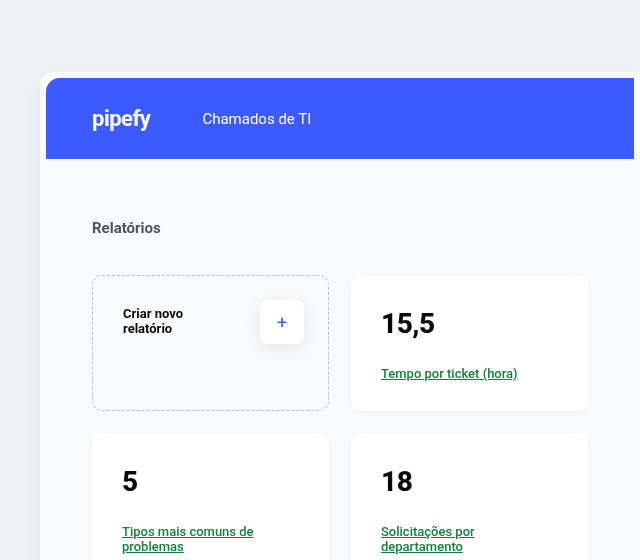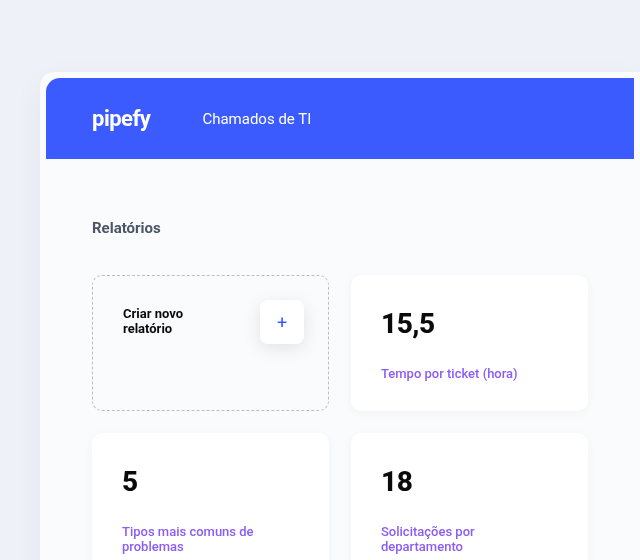--- a/index.html
+++ b/index.html
@@ -95,22 +95,23 @@
     }
     .metric-value {
       font-size: 28px;
       font-weight: 800;
       color: #0a0a0a;
       letter-spacing: -0.5px;
       margin-bottom: 14px;
     }
     .metric-label {
       font-size: 13px;
-      color: #8b5cf6;
+      color: #15803d;
       font-weight: 500;
+      text-decoration: underline;
     }
   </style>
 </head>
 <body>
 
 <div class="app">
   <div class="header">
     <div class="logo">pipefy</div>
     <div class="header-title">Chamados de TI</div>
   </div>

